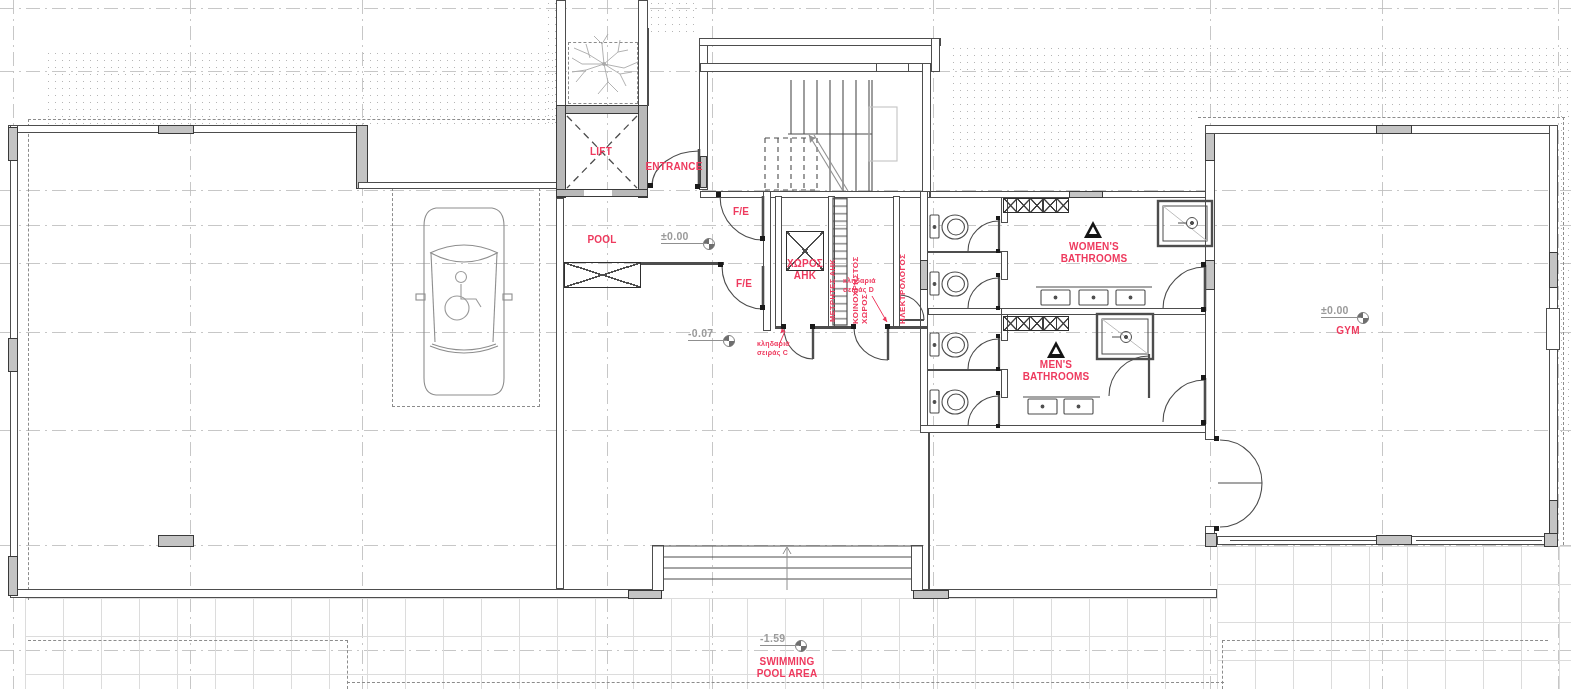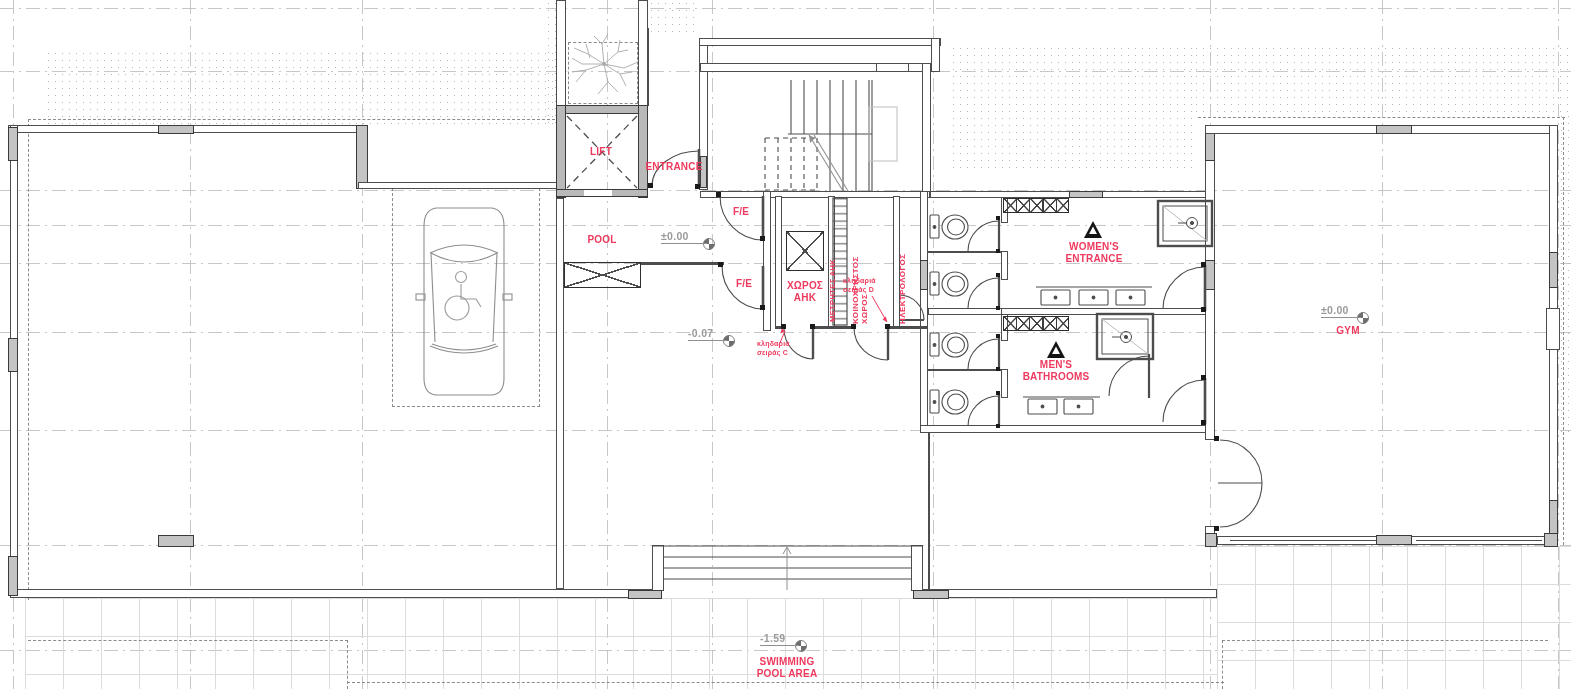--- a/index.html
+++ b/index.html
@@ -401,28 +401,28 @@
       <line x1="787" y1="548" x2="787" y2="590" stroke="#8e8e8e"></line>
       <path d="M783,554 l4,-7 l4,7" stroke="#8e8e8e"></path>
     </g>
   </svg>
 
   <div class="lbl" style="left:578px;top:146px;width:46px">LIFT</div>
   <div class="lbl s9" style="left:644px;top:161px;width:60px">ENTRANCE</div>
   <div class="lbl" style="left:576px;top:234px;width:52px">POOL</div>
   <div class="lbl s9" style="left:726px;top:206px;width:30px">F/E</div>
   <div class="lbl s9" style="left:729px;top:278px;width:30px">F/E</div>
-  <div class="lbl s9" style="left:780px;top:280px;width:50px">ΧΩΡΟΣ
+  <div class="lbl s9" style="left:780px;top:258px;width:50px">ΧΩΡΟΣ
 ΑΗΚ</div>
   <div class="lbl v" style="left:829px;top:204px;width:13px;height:118px;font-size:7.5px">ΜΕΤΡΗΤΕΣ ΑΗΚ</div>
   <div class="lbl v" style="left:851px;top:200px;width:26px;height:124px">ΚΟΙΝΟΧΡΗΣΤΟΣ
 ΧΩΡΟΣ</div>
   <div class="lbl v" style="left:898px;top:200px;width:13px;height:124px">ΗΛΕΚΤΡΟΛΟΓΟΣ</div>
   <div class="lbl" style="left:1038px;top:241px;width:112px">WOMEN'S
-ENTRANCE</div>
+BATHROOMS</div>
   <div class="lbl" style="left:1000px;top:359px;width:112px">MEN'S
 BATHROOMS</div>
   <div class="lbl" style="left:1326px;top:325px;width:44px">GYM</div>
   <div class="lbl" style="left:742px;top:656px;width:90px">SWIMMING
 POOL AREA</div>
   <div class="lbl s7" style="left:757px;top:340px;width:46px">κληδαριά
 σειράς C</div>
   <div class="lbl s7" style="left:843px;top:277px;width:46px">κληδαριά
 σειράς D</div>
 

